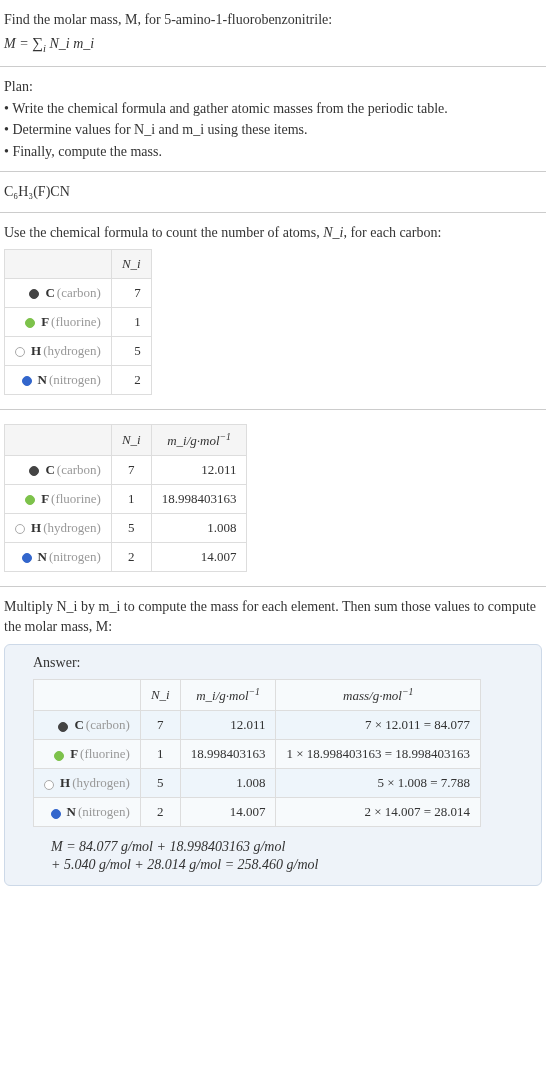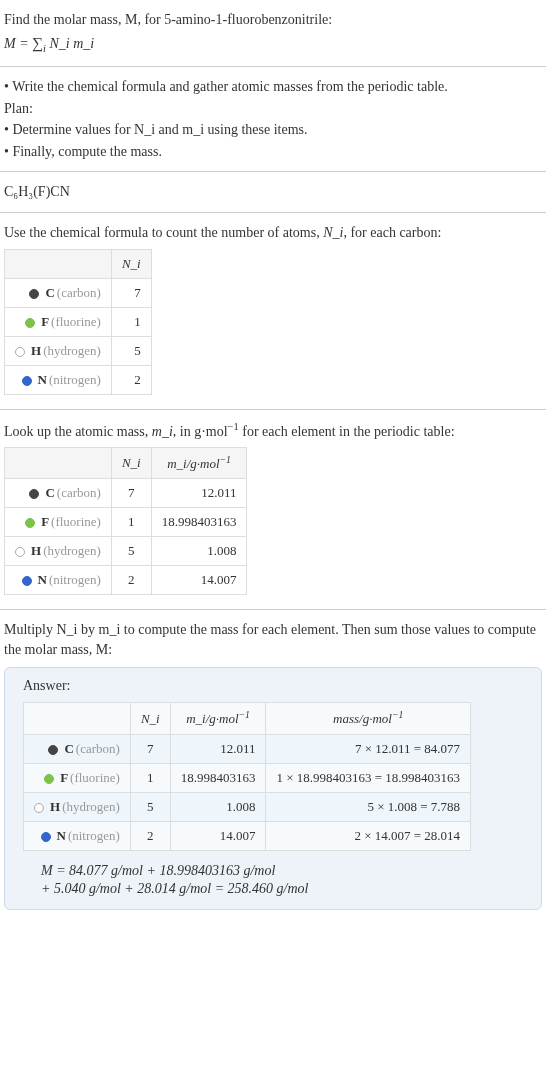--- a/index.html
+++ b/index.html
@@ -15,42 +15,42 @@
 th { background: #f5f5f5; font-weight: normal; font-style: italic; text-align: center; }
 td.center { text-align: center; }
 td.right { text-align: right; }
 .elem-cell { color: #999; }
 .dot { display: inline-block; width: 10px; height: 10px; border-radius: 50%; margin-right: 6px; vertical-align: middle; border: 1px solid #888; }
 .dot-c { background: #444; border-color: #444; }
 .dot-f { background: #7dc24b; border-color: #7dc24b; }
 .dot-h { background: #fff; border-color: #aaa; }
 .dot-n { background: #3366cc; border-color: #3366cc; }
 .elem-sym { color: #333; font-weight: bold; margin-right: 2px; }
-.answer-box { background: #eef3f9; border: 1px solid #cdd9e8; border-radius: 6px; padding: 10px 18px; margin-top: 8px; }
+.answer-box { background: #eef3f9; border: 1px solid #cdd9e8; border-radius: 6px; padding: 10px 28px; margin-top: 8px; }
 .answer-box table th, .answer-box table td { background: #f7fafc; }
 .answer-box table tr:nth-child(even) td { background: #eef5fb; }
 .answer-box table tr:nth-child(odd) td { background: #f7fafc; }
 .answer-label { margin-bottom: 8px; }
 .final-eq { margin: 12px 0 2px 18px; font-style: italic; }
 .sigma { font-size: 1.1em; }
 .chem { font-family: Georgia, serif; }
 </style>
 </head>
 <body>
 
 <div class="section">
   <div class="line">Find the molar mass, M, for 5-amino-1-fluorobenzonitrile:</div>
   <div class="line formula">
     <span>M = </span><span class="sigma">∑</span><span class="sub">i</span><span> N_i m_i</span>
   </div>
 </div>
 
 <div class="section">
+  <div class="line">Plan:</div>
   <div class="line">• Write the chemical formula and gather atomic masses from the periodic table.</div>
-  <div class="line">Plan:</div>
   <div class="line">• Determine values for N_i and m_i using these items.</div>
   <div class="line">• Finally, compute the mass.</div>
 </div>
 
 <div class="section">
   <div class="line chem">C₆H₃(F)CN</div>
 </div>
 
 <div class="section">
   <div class="line">
@@ -76,23 +76,20 @@
     </tr>
     <tr>
       <td class="elem-cell"><span class="dot dot-n"></span><span class="elem-sym">N</span><span>(nitrogen)</span></td>
       <td class="right">2</td>
     </tr>
   </tbody>
     </table>
 </div>
 
 <div class="section">
-  <div class="line">
-    <span>Look up the atomic mass, </span><i>m_i</i><span>, in g·mol</span><span class="sup">−1</span><span> for each element in the periodic table:</span>
-  </div>
   <table>
     <tbody>
         <tr>
       <th></th>
       <th>N_i</th>
       <th><span>m_i</span><span>/g·mol</span><span class="sup">−1</span></th>
     </tr>
     <tr>
       <td class="elem-cell"><span class="dot dot-c"></span><span class="elem-sym">C</span><span>(carbon)</span></td>
       <td class="center">7</td>

